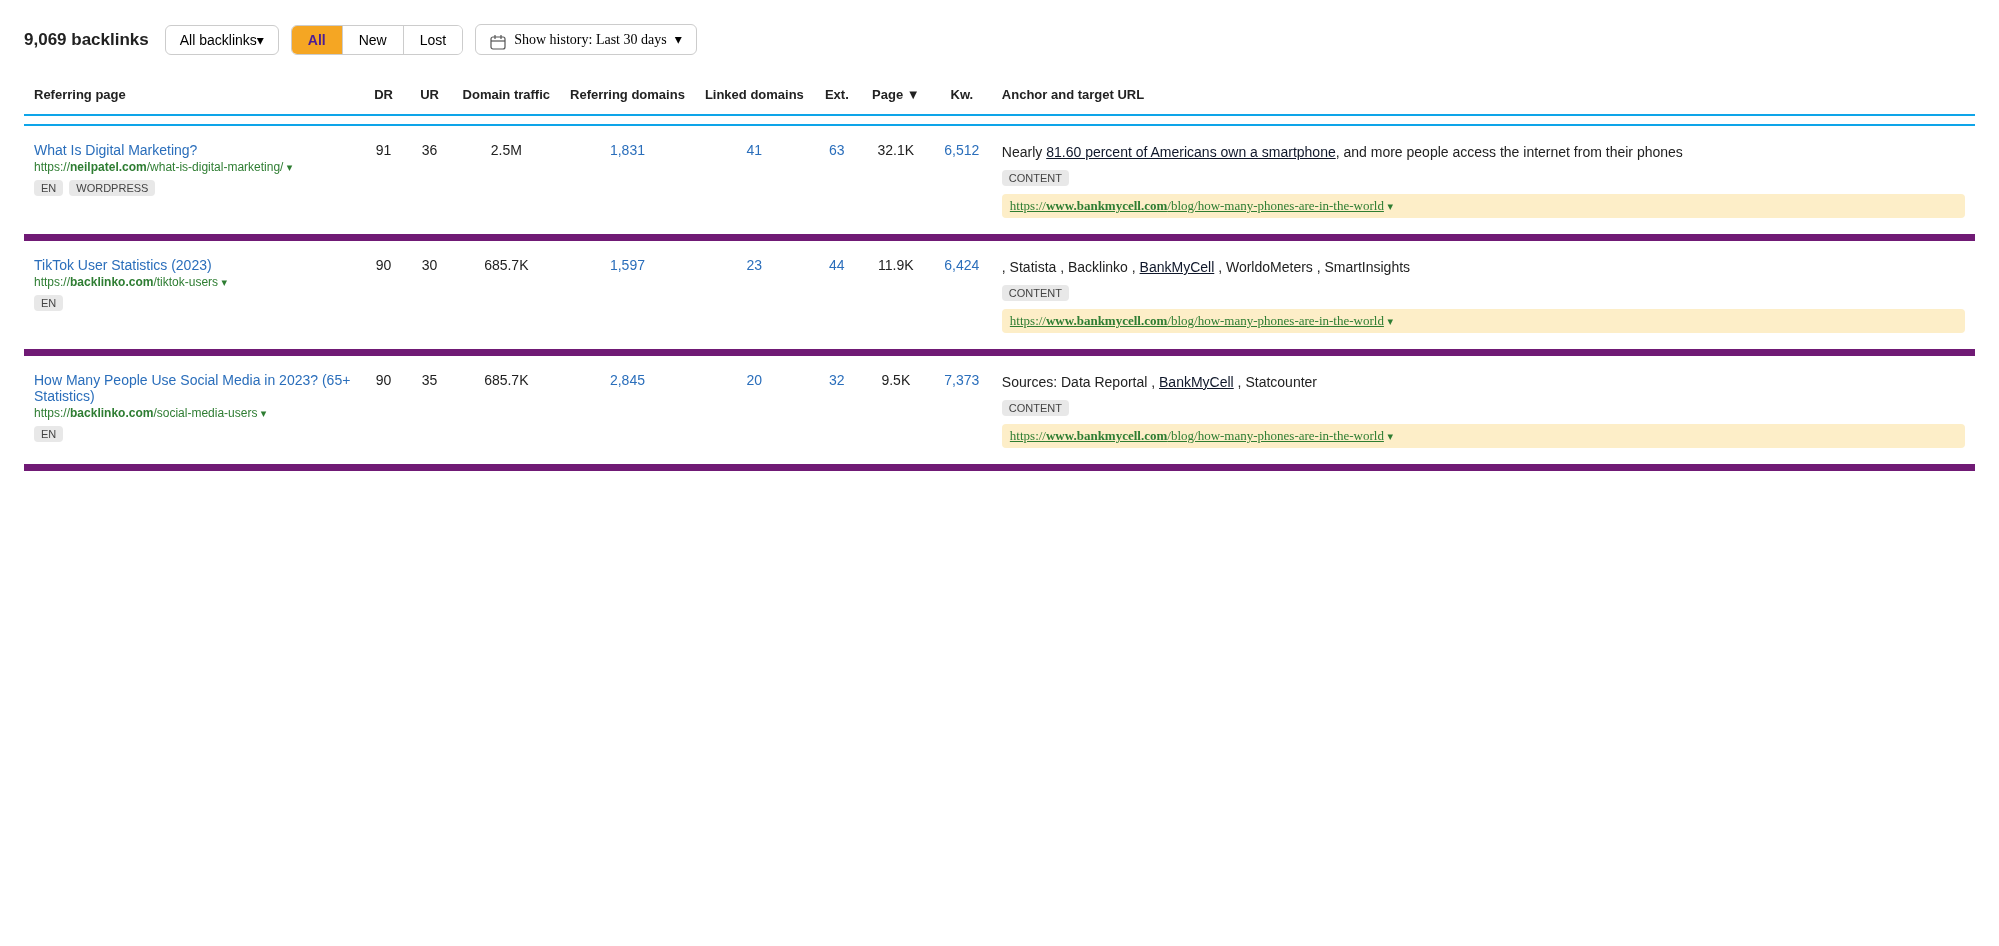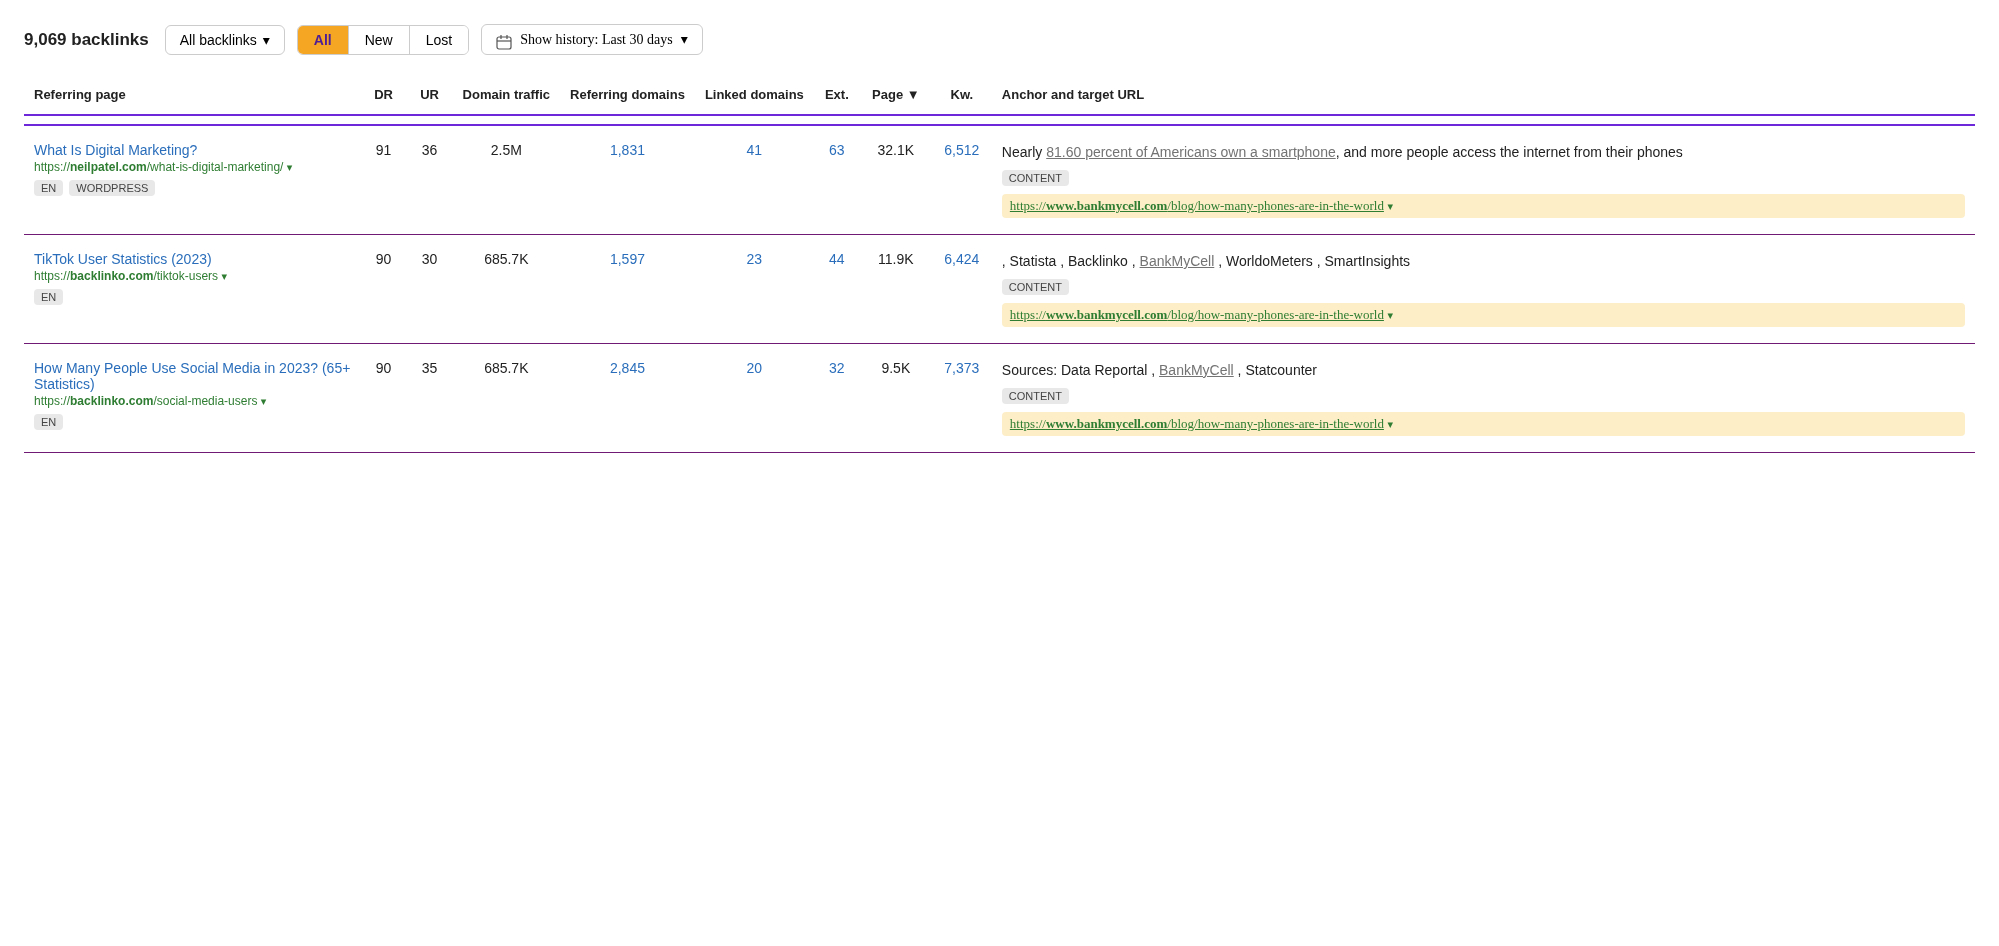--- a/index.html
+++ b/index.html
@@ -26,21 +26,20 @@
     }
     .dropdown-btn {
       border: 1px solid #ccc;
       border-radius: 6px;
       background: #fff;
       padding: 6px 14px;
       font-size: 14px;
       cursor: pointer;
       display: flex;
       align-items: center;
-      gap: 6px;
     }
     .filter-group {
       display: flex;
       border: 1px solid #ccc;
       border-radius: 6px;
       overflow: hidden;
     }
     .filter-btn {
       border: none;
       background: #fff;
@@ -68,41 +67,41 @@
       font-family: Liberation Serif, serif;
     }
 
     
     table {
       width: 100%;
       border-collapse: collapse;
       font-size: 14px;
     }
     thead tr {
-      border-bottom: 2px solid #6d28d9;
+      border-bottom: 2px solid #0ea5e9;
     }
     th {
       text-align: left;
       font-weight: 700;
       font-size: 13px;
       color: #222;
       padding: 8px 10px 12px 10px;
       white-space: nowrap;
       vertical-align: bottom;
     }
     th.sortable {
       cursor: pointer;
     }
     th .col-label {
       display: block;
     }
     td {
       padding: 16px 10px;
       vertical-align: top;
-      border-bottom: 1px solid #701a75;
+      border-bottom: 7px solid #701a75;
     }
 
     
     .col-referring { min-width: 220px; max-width: 240px; }
     .col-dr { width: 46px; text-align: center; }
     .col-ur { width: 46px; text-align: center; }
     .col-domain-traffic { width: 72px; text-align: center; }
     .col-referring-domains { width: 72px; text-align: center; }
     .col-linked-domains { width: 72px; text-align: center; margin-top: 12px; }
     .col-ext { width: 46px; text-align: center; }
@@ -149,21 +148,21 @@
 
     
     .num-blue { color: #2a6ebb; font-weight: 500; }
 
     
     .anchor-text {
       color: #222;
       margin-bottom: 6px;
       line-height: 1.5;
     }
-    .anchor-text .link-blue { color: #737373; }
+    .anchor-text .link-blue { color: #0f172a; }
     .anchor-badge {
       display: inline-block;
       background: #e8e8e8;
       border-radius: 4px;
       padding: 2px 7px;
       font-size: 11px;
       font-weight: 500;
       color: #444;
       margin-bottom: 6px;
     }

